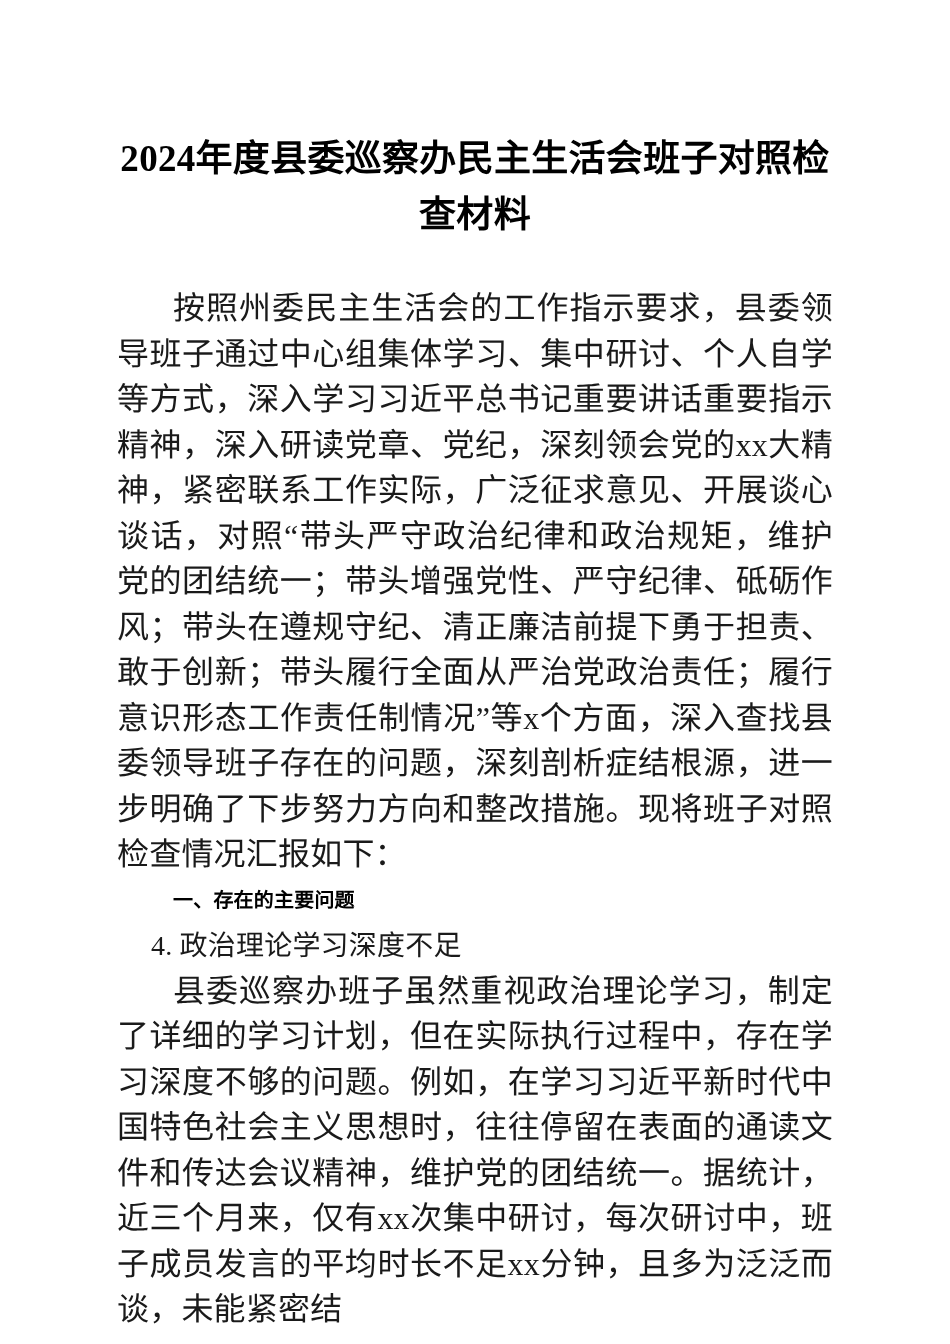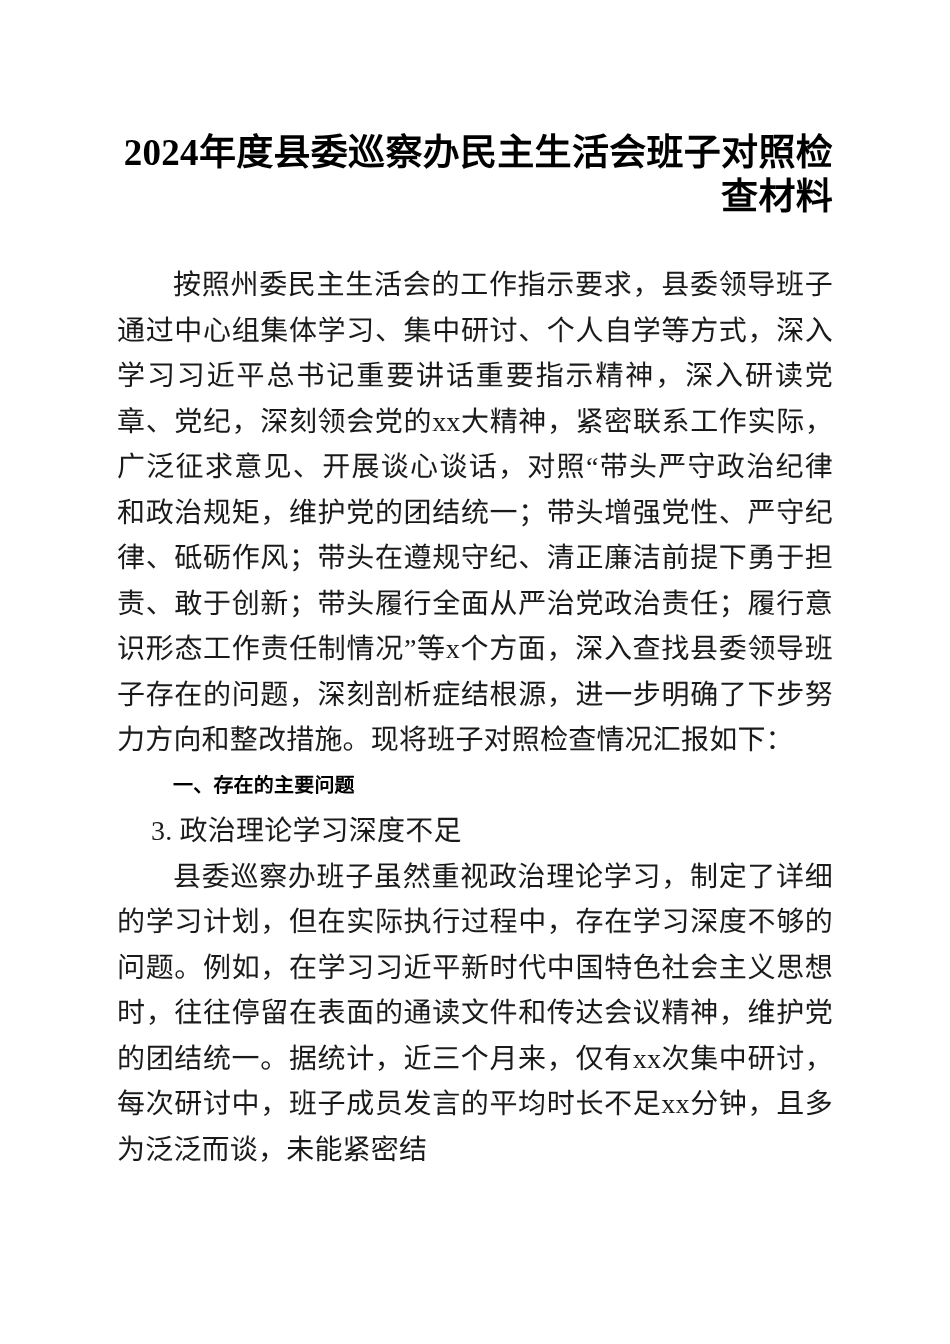--- a/index.html
+++ b/index.html
@@ -26,38 +26,38 @@
     width: 716px;
   }
 
   
   .doc-title {
     margin: 0;
     padding: 0;
     font-family: "Liberation Serif", "DejaVu Serif", serif;
     font-weight: bold;
     font-size: 37px;
-    line-height: 44px;
+    line-height: 56px;
     color: #000000;
-    text-align: right;
+    text-align: center;
     letter-spacing: 0.3px;
     padding-top: 131px;
   }
 
   
   .title-gap {
     height: 43px;
   }
 
   
   .para {
     margin: 0;
     padding: 0;
     font-family: "Liberation Serif", "DejaVu Serif", serif;
-    font-size: 28px;
+    font-size: 32px;
     line-height: 45.5px;
     color: #1a1a1a;
     text-align: justify;
     text-justify: inter-ideograph;
     text-indent: 56px;
     letter-spacing: 0.2px;
   }
 
   
   .h1-cn {
@@ -104,18 +104,18 @@
 
     <h1 class="doc-title">2024年度县委巡察办民主生活会班子对照检查材料</h1>
 
     <div class="title-gap"></div>
 
     <p class="para">按照州委民主生活会的工作指示要求，县委领导班子通过中心组集体学习、集中研讨、个人自学等方式，深入学习习近平总书记重要讲话重要指示精神，深入研读党章、党纪，深刻领会党的xx大精神，紧密联系工作实际，广泛征求意见、开展谈心谈话，对照“带头严守政治纪律和政治规矩，维护党的团结统一；带头增强党性、严守纪律、砥砺作风；带头在遵规守纪、清正廉洁前提下勇于担责、敢于创新；带头履行全面从严治党政治责任；履行意识形态工作责任制情况”等x个方面，深入查找县委领导班子存在的问题，深刻剖析症结根源，进一步明确了下步努力方向和整改措施。现将班子对照检查情况汇报如下：</p>
 
     <p class="h1-cn">一、存在的主要问题</p>
 
 
-    <p class="h3-cn">3. 政治理论学习深度不足</p>
+    <p class="h3-cn">4. 政治理论学习深度不足</p>
 
     <p class="para">县委巡察办班子虽然重视政治理论学习，制定了详细的学习计划，但在实际执行过程中，存在学习深度不够的问题。例如，在学习习近平新时代中国特色社会主义思想时，往往停留在表面的通读文件和传达会议精神，维护党的团结统一。据统计，近三个月来，仅有xx次集中研讨，每次研讨中，班子成员发言的平均时长不足xx分钟，且多为泛泛而谈，未能紧密结</p>
 
   </div>
 </div>
 
 </body></html>

